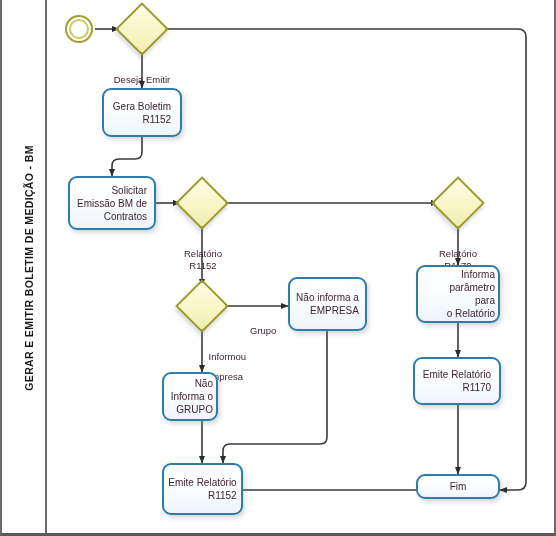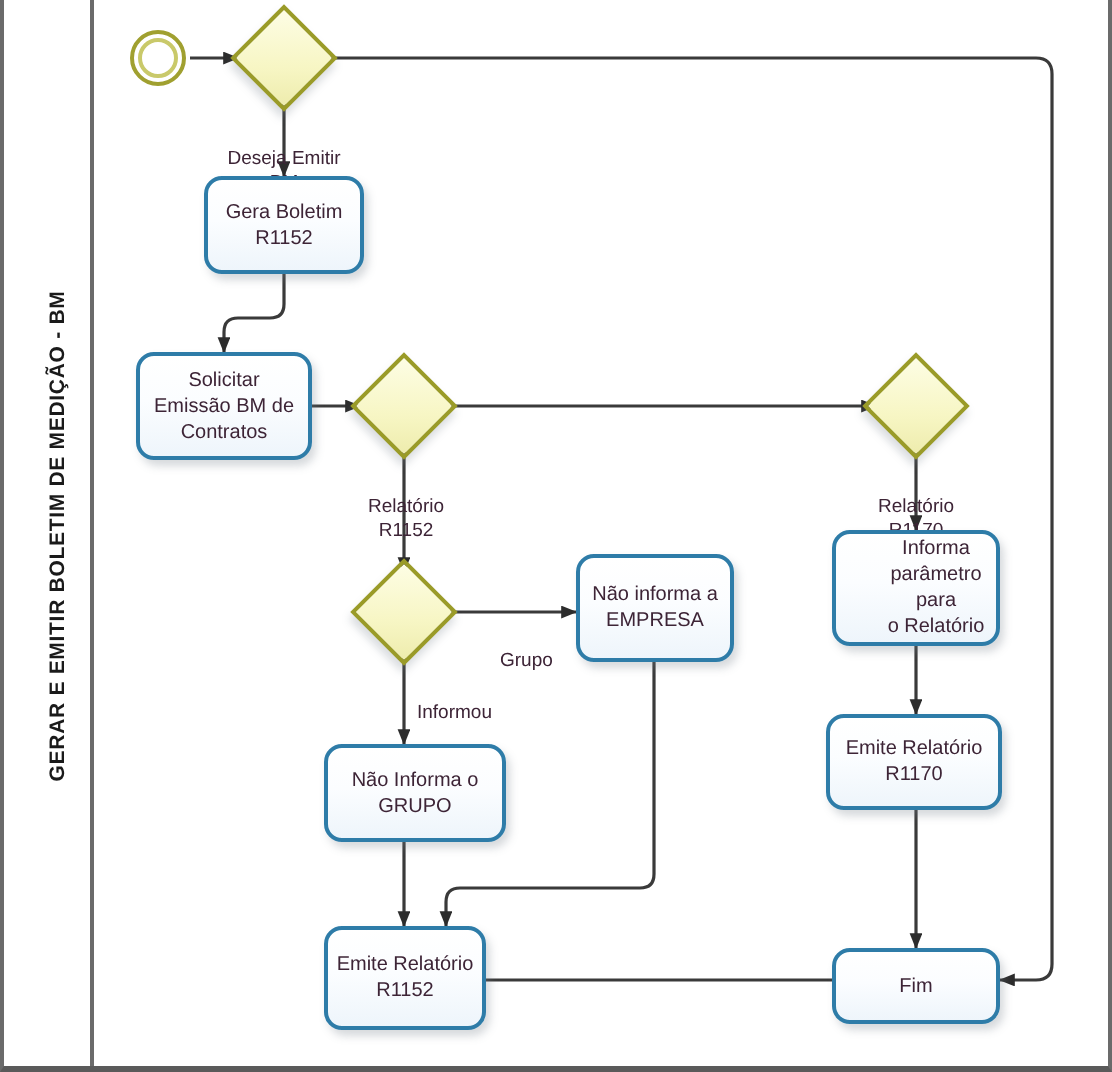--- a/index.html
+++ b/index.html
@@ -45,21 +45,21 @@
     border-radius:9px;
     background:linear-gradient(180deg,#ffffff 0%,#fbfdff 45%,#eef5fb 100%);
     box-shadow:2px 3px 4px rgba(120,130,140,.30);
     display:flex; align-items:center; justify-content:center;
     text-align:center;
     font-size:10px;
     line-height:13px;
     color:#3d2436;
     padding:2px 3px;
   }
-  .task span{display:block;white-space:pre-line;}
+  .task span{display:block;white-space:pre-line;text-align:right;}
 
   .gateway{
     position:absolute;
     width:38px;height:38px;
     transform:rotate(45deg);
     box-sizing:border-box;
     border:2px solid #9a9b28;
     background:linear-gradient(135deg,#fdfde4 0%,#f7f6c4 60%,#eeecad 100%);
     box-shadow:2px 3px 4px rgba(120,130,140,.28);
   }
@@ -168,38 +168,38 @@
     <span>Não informa a
 EMPRESA</span>
   </div>
 
   <div class="task" style="left:66px;top:176px;width:88px;height:54px;">
     <span>Solicitar
 Emissão BM de
 Contratos</span>
   </div>
 
-  <div class="task" style="left:160px;top:372px;width:91px;height:49px;">
+  <div class="task" style="left:160px;top:372px;width:56px;height:49px;">
     <span>Não Informa o
 GRUPO</span>
   </div>
 
   <div class="task" style="left:160px;top:463px;width:81px;height:52px;">
     <span>Emite Relatório
 R1152</span>
   </div>
 
   <div class="task" style="left:414px;top:265px;width:84px;height:58px;padding-left:23px;">
     <span>Informa
 parâmetro para
 o Relatório</span>
   </div>
 
   <div class="task" style="left:411px;top:357px;width:88px;height:48px;">
     <span>Emite Relatório
 R1170</span>
   </div>
 
-  <div class="task" style="left:414px;top:474px;width:84px;height:38px;">
+  <div class="task" style="left:414px;top:474px;width:84px;height:25px;">
     <span>Fim</span>
   </div>
 
 </div>
 
 </body></html>

